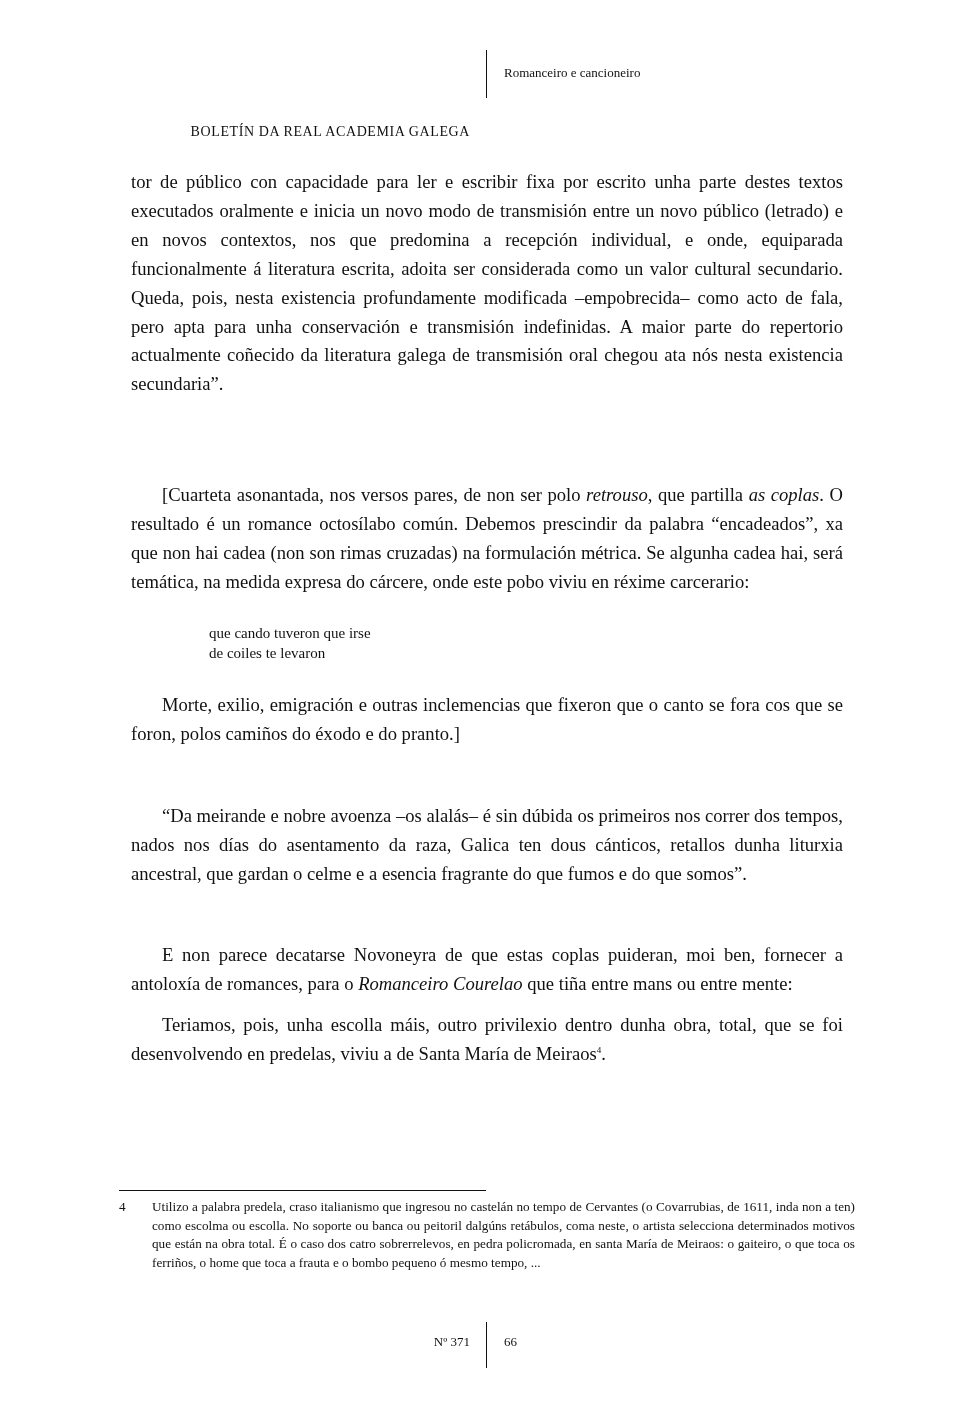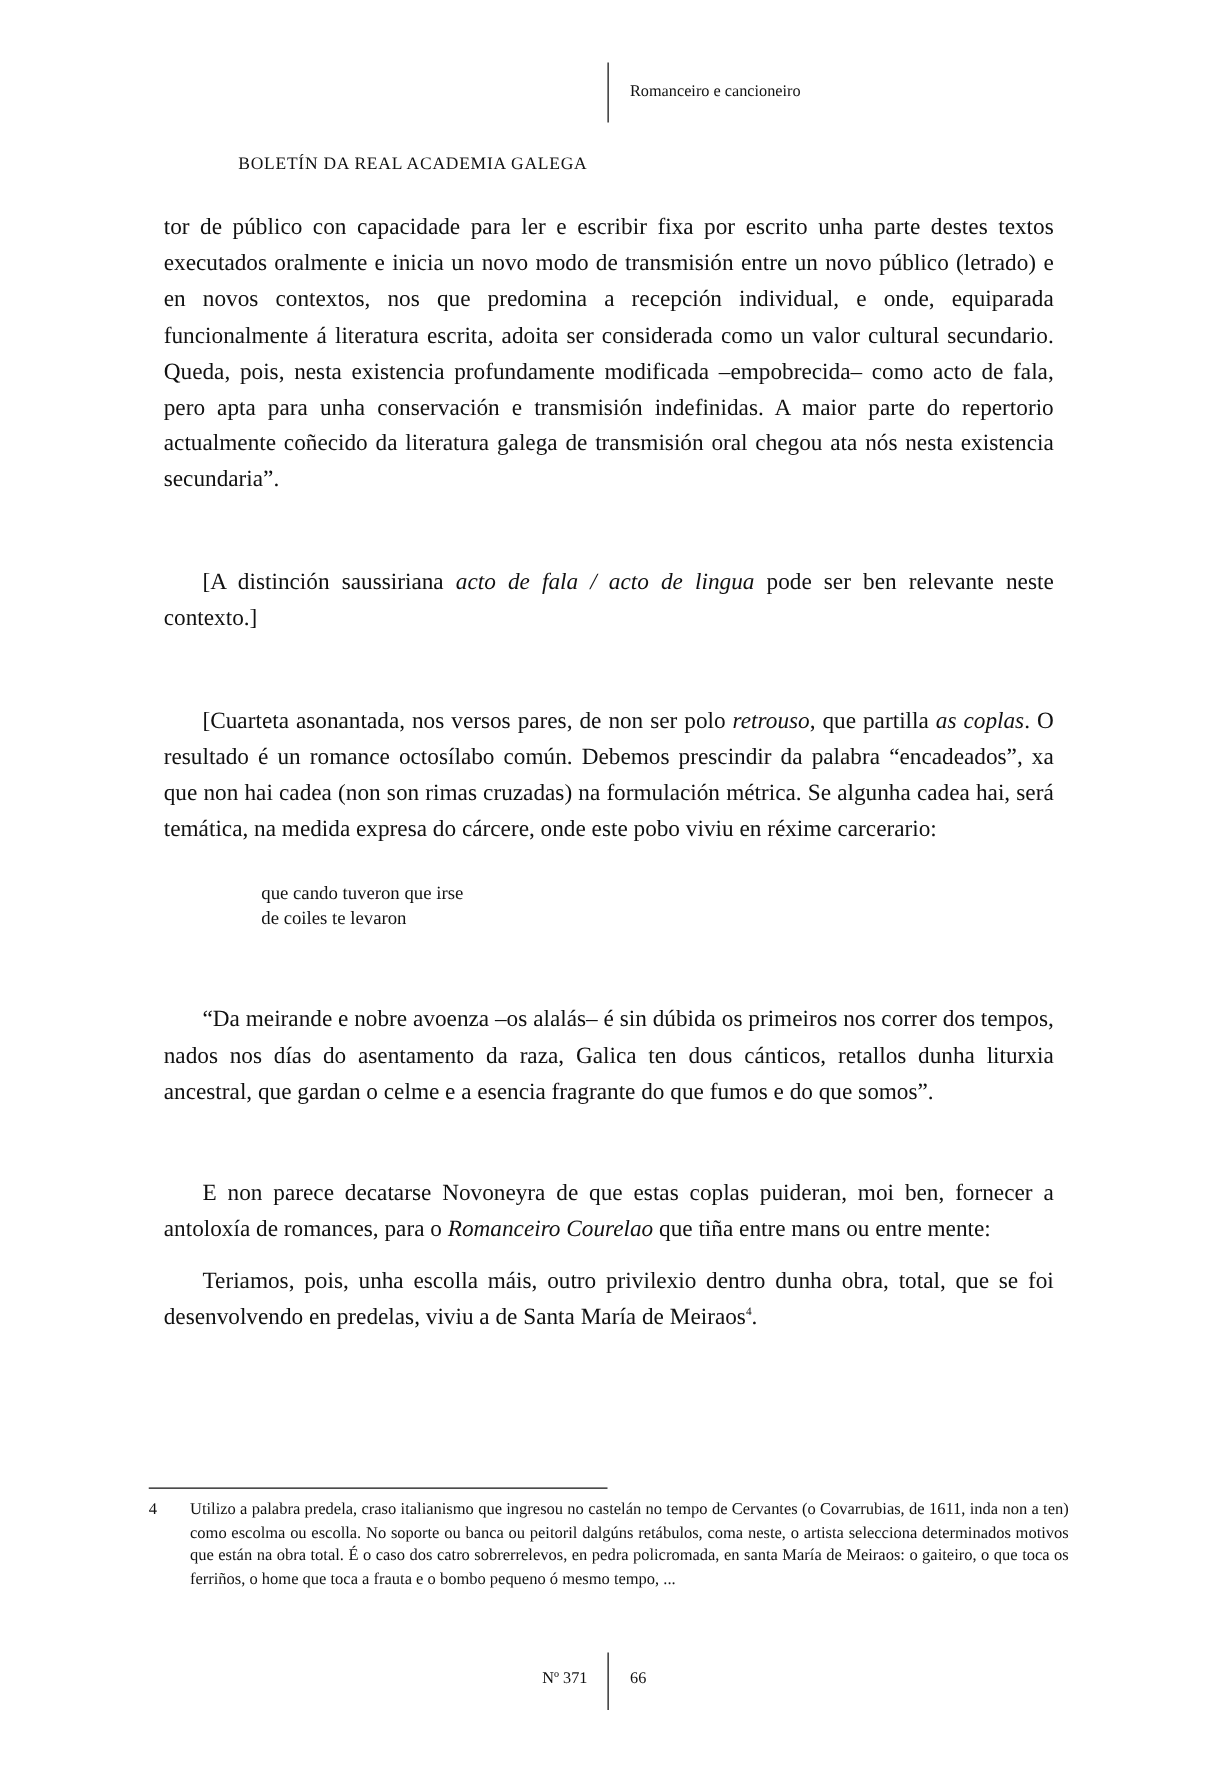--- a/index.html
+++ b/index.html
@@ -30,30 +30,30 @@
 <div class="header">
   <span class="left">BOLETÍN DA REAL ACADEMIA GALEGA</span>
   <span class="rule"></span>
   <span class="right">Romanceiro e cancioneiro</span>
 </div>
 
 <div class="body">
   <p>tor de público con capacidade para ler e escribir fixa por escrito unha parte destes textos executados oralmente e inicia un novo modo de transmisión entre un novo público (letrado) e en novos contextos, nos que predomina a recepción individual, e onde, equiparada funcionalmente á literatura escrita, adoita ser considerada como un valor cultural secundario. Queda, pois, nesta existencia profundamente modificada –empobrecida– como acto de fala, pero apta para unha conservación e transmisión indefinidas. A maior parte do repertorio actualmente coñecido da literatura galega de transmisión oral chegou ata nós nesta existencia secundaria”.</p>
   <div class="gap"></div>
 
-  <p class="indent"><span>[A distinción saussiriana </span><em>acto de fala / acto de lingua</em><span> pode ser ben relevante neste contexto.]</span></p>
   <div class="gap"></div>
 
   <p class="indent"><span>[Cuarteta asonantada, nos versos pares, de non ser polo </span><em>retrouso</em><span>, que partilla </span><em>as coplas</em><span>. O resultado é un romance octosílabo común. Debemos prescindir da palabra “encadeados”, xa que non hai cadea (non son rimas cruzadas) na formulación métrica. Se algunha cadea hai, será temática, na medida expresa do cárcere, onde este pobo viviu en réxime carcerario:</span></p>
 
   <div class="verse">
     <div>que cando tuveron que irse</div>
     <div>de coiles te levaron</div>
   </div>
 
+  <p class="indent">Morte, exilio, emigración e outras inclemencias que fixeron que o canto se fora cos que se foron, polos camiños do éxodo e do pranto.]</p>
   <div class="gap"></div>
 
   <p class="indent"><span>“Da meirande e nobre avoenza –os alalás– é sin dúbida os primeiros nos correr dos tempos, nados nos días do asentamento da raza, Galica ten </span><span class="u">dous cánticos</span><span>, retallos dunha liturxia ancestral, que gardan o celme e a esencia fragrante do que fumos e do que somos”.</span></p>
   <div class="gap"></div>
 
   <p class="indent"><span>E non parece decatarse Novoneyra de que estas coplas puideran, moi ben, fornecer a antoloxía de romances, para o </span><em>Romanceiro Courelao</em><span> que tiña entre mans ou entre mente:</span></p>
 
   <p class="indent"><span>Teriamos, pois, unha escolla máis, outro privilexio dentro dunha obra, total, que se foi desenvolvendo en predelas, viviu a de Santa María de Meiraos</span><sup>4</sup><span>.</span></p>
   <div class="gap"></div>
 

